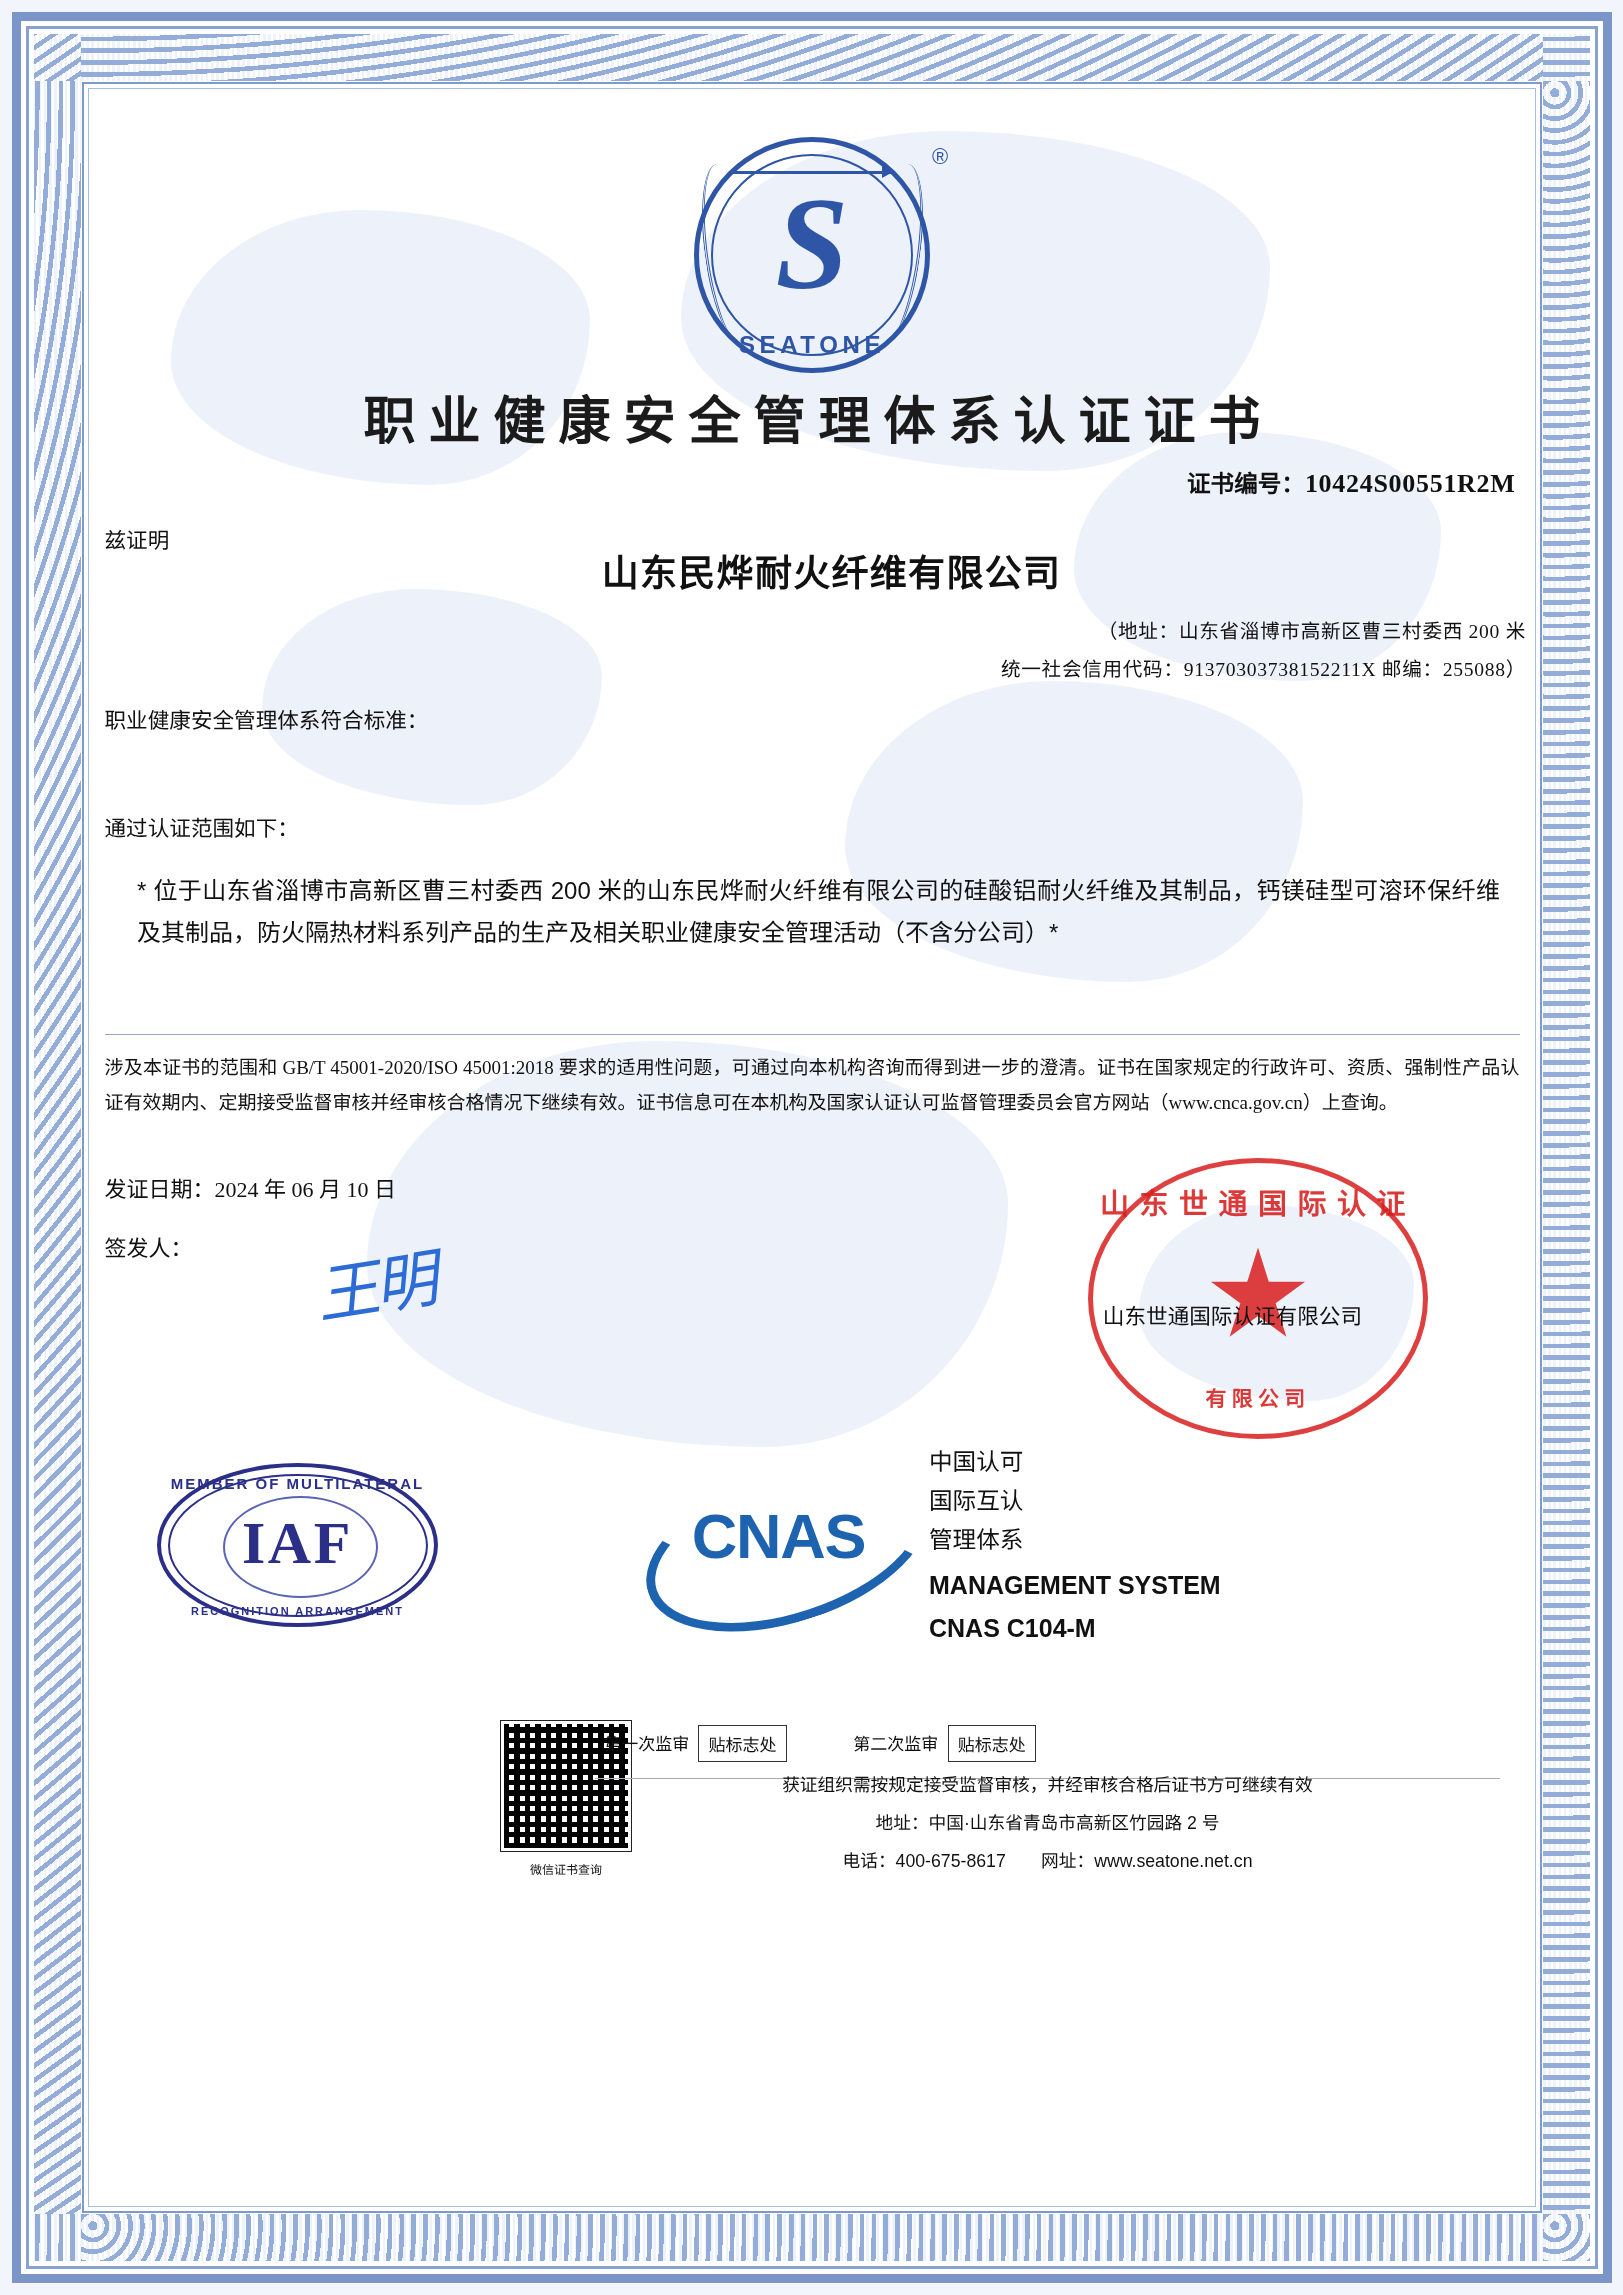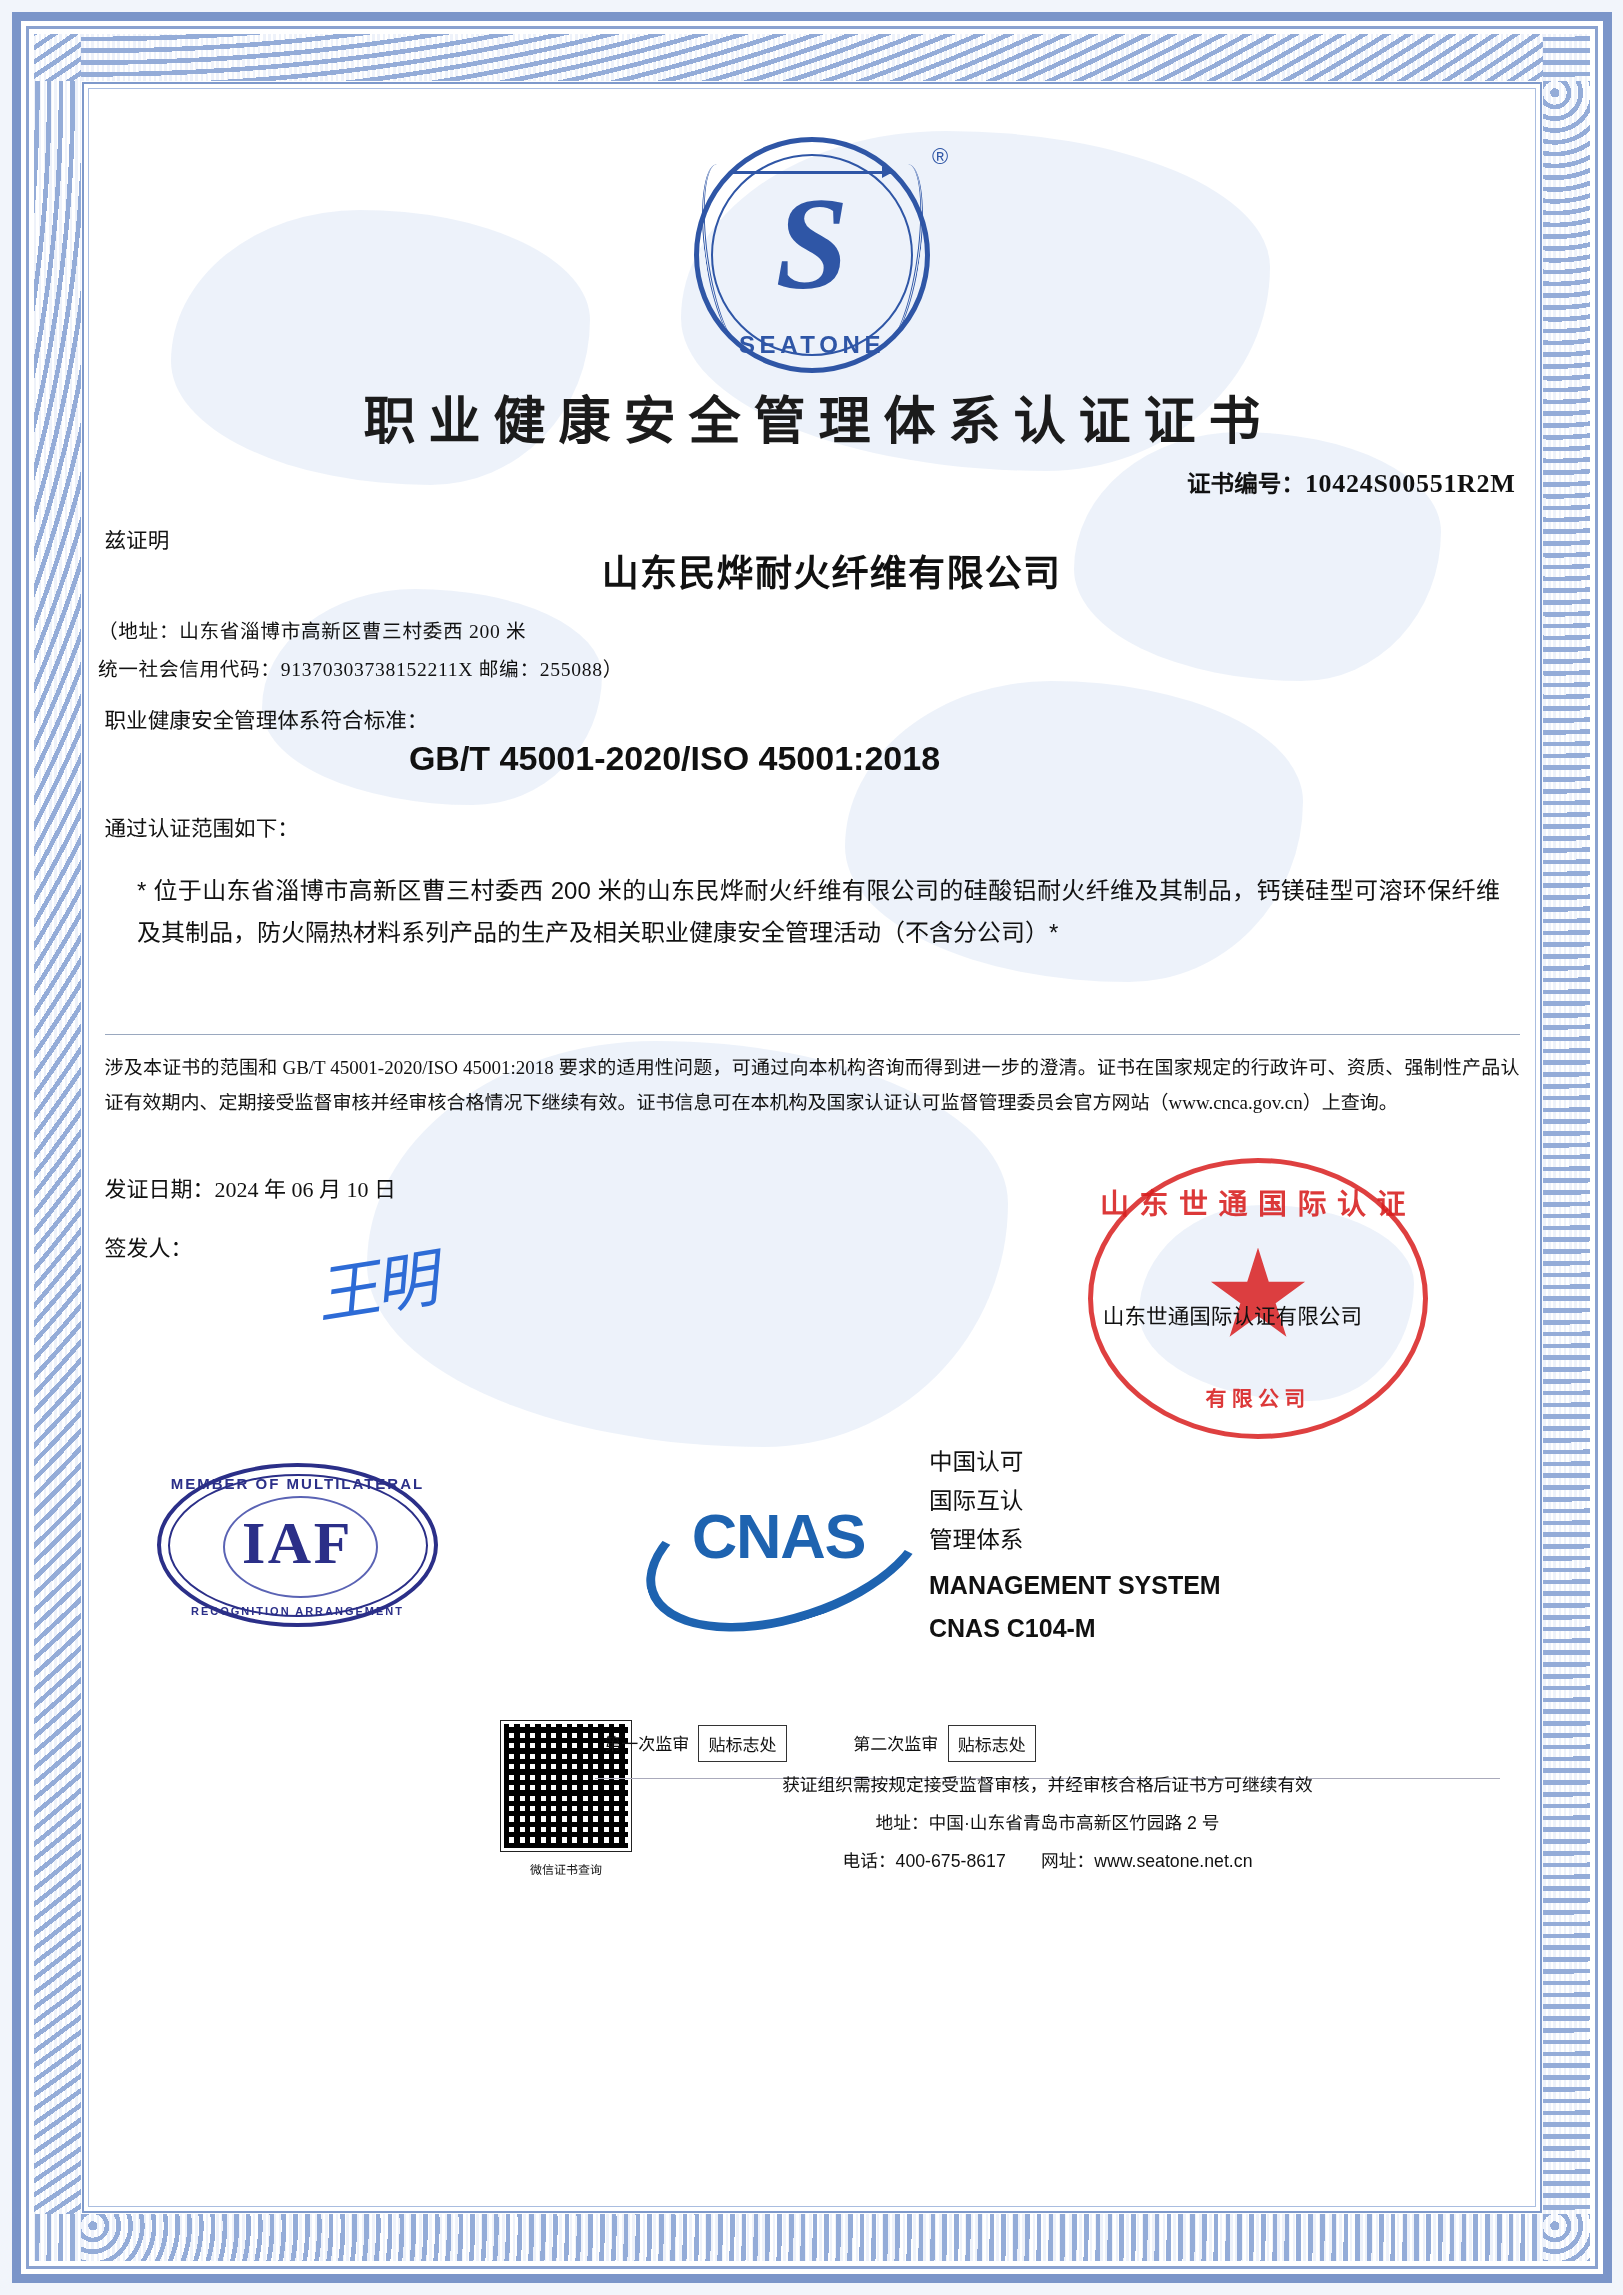--- a/index.html
+++ b/index.html
@@ -152,21 +152,21 @@
     position:absolute;left:0;right:0;top:445px;
     text-align:center;
     font-size:37px;font-weight:bold;color:#111;
     letter-spacing:1.3px;
     font-family:"Liberation Sans",sans-serif;
     padding-left:39px;
   }
 
   .addr1,.addr2{
     position:absolute;left:0;right:0;
-    text-align:left;font-size:19.6px;color:#111;
+    text-align:right;font-size:19.6px;color:#111;
     font-family:"Liberation Serif",serif;
     letter-spacing:0.7px;
   }
   .addr1{top:517px;}
   .addr2{top:555px;}
 
   .std-label{
     position:absolute;left:6.5px;top:605px;
     font-size:21.6px;color:#111;
     font-family:"Liberation Sans",sans-serif;
@@ -390,21 +390,20 @@
     <div class="cert-no">
       <span>证书编号：</span><span class="num">10424S00551R2M</span>
     </div>
 
     <div class="hereby">兹证明</div>
     <div class="company">山东民烨耐火纤维有限公司</div>
     <div class="addr1">（地址：山东省淄博市高新区曹三村委西 200 米</div>
     <div class="addr2">统一社会信用代码：91370303738152211X 邮编：255088）</div>
 
     <div class="std-label">职业健康安全管理体系符合标准：</div>
-    <div class="std-value">GB/T 45001-2020/ISO 45001:2018</div>
 
     <div class="scope-label">通过认证范围如下：</div>
     <div class="scope-body">* 位于山东省淄博市高新区曹三村委西 200 米的山东民烨耐火纤维有限公司的硅酸铝耐火纤维及其制品，钙镁硅型可溶环保纤维及其制品，防火隔热材料系列产品的生产及相关职业健康安全管理活动（不含分公司）*</div>
 
     <div class="divider"></div>
     <div class="note">涉及本证书的范围和 GB/T 45001-2020/ISO 45001:2018 要求的适用性问题，可通过向本机构咨询而得到进一步的澄清。证书在国家规定的行政许可、资质、强制性产品认证有效期内、定期接受监督审核并经审核合格情况下继续有效。证书信息可在本机构及国家认证认可监督管理委员会官方网站（www.cnca.gov.cn）上查询。</div>
 
     <div class="issue-date">发证日期：2024 年 06 月 10 日</div>
     <div class="signer-label">签发人：</div>
 

